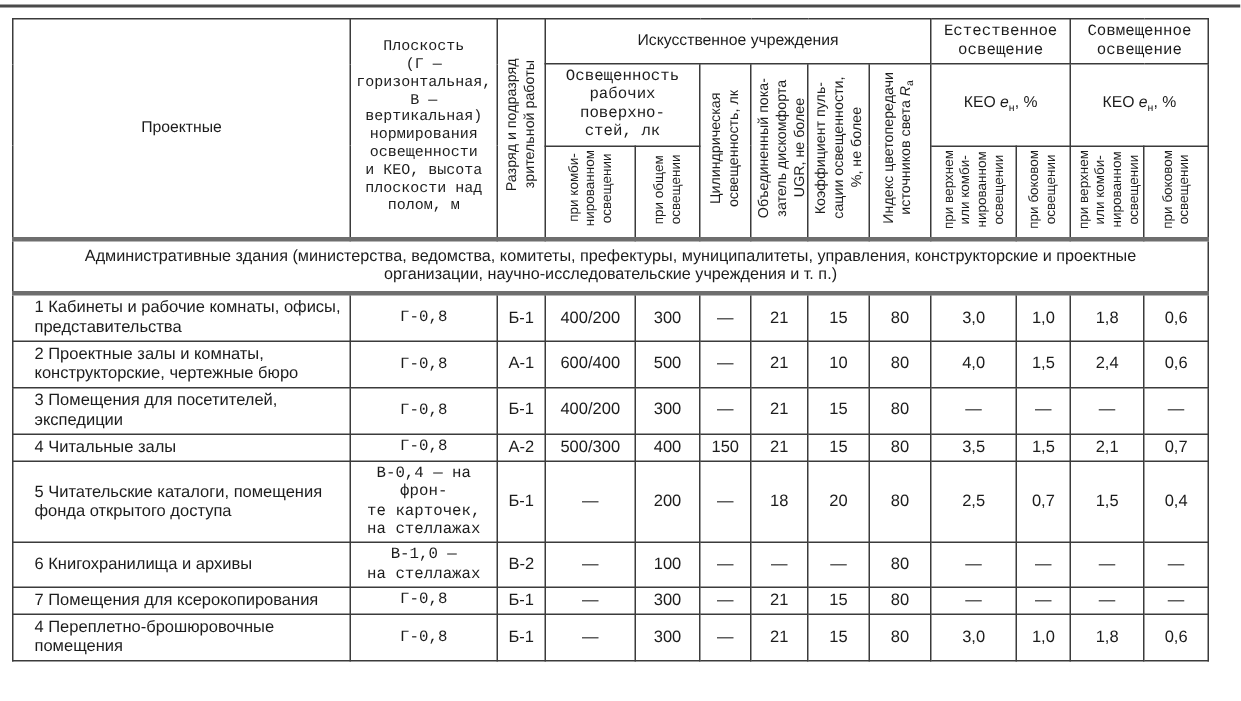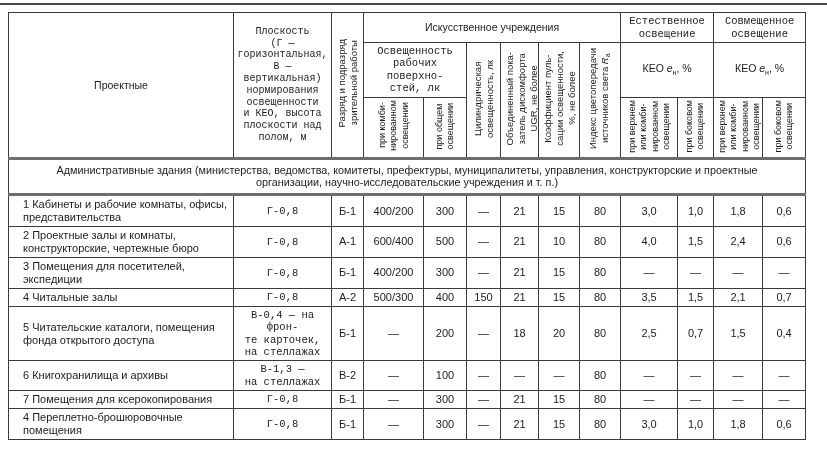--- a/index.html
+++ b/index.html
@@ -211,21 +211,21 @@
         <td>18</td>
         <td>20</td>
         <td>80</td>
         <td>2,5</td>
         <td>0,7</td>
         <td>1,5</td>
         <td>0,4</td>
       </tr>
       <tr>
         <td class="room">6 Книгохранилища и архивы</td>
-        <td class="plane pre">В-1,3 —
+        <td class="plane pre">В-1,0 —
 на стеллажах</td>
         <td>В-2</td>
         <td>—</td>
         <td>100</td>
         <td>—</td>
         <td>—</td>
         <td>—</td>
         <td>80</td>
         <td>—</td>
         <td>—</td>

